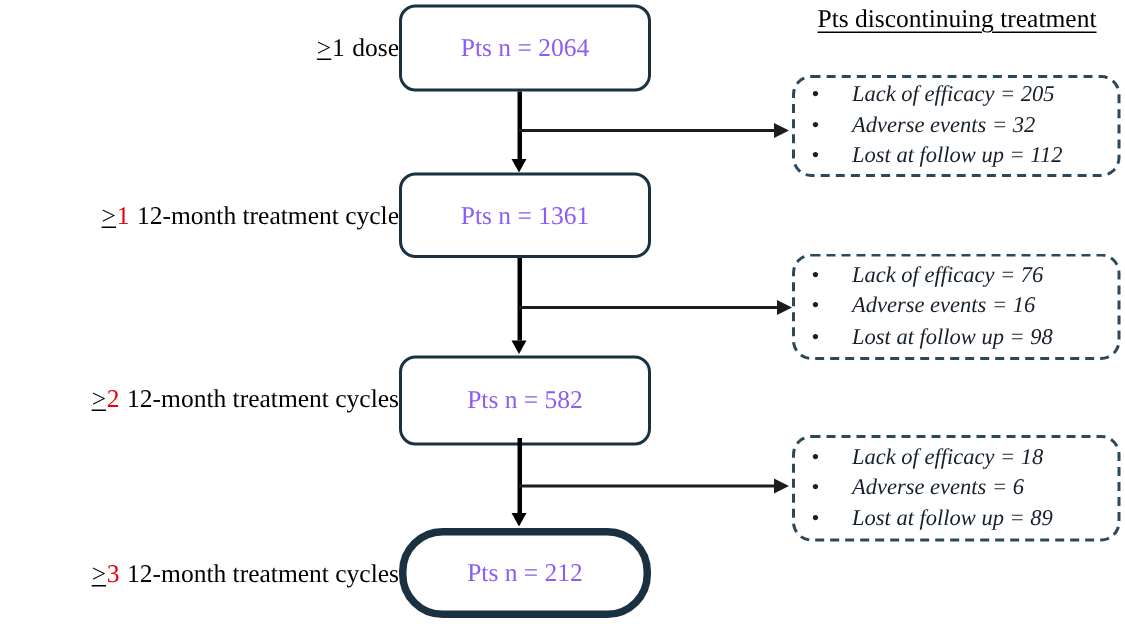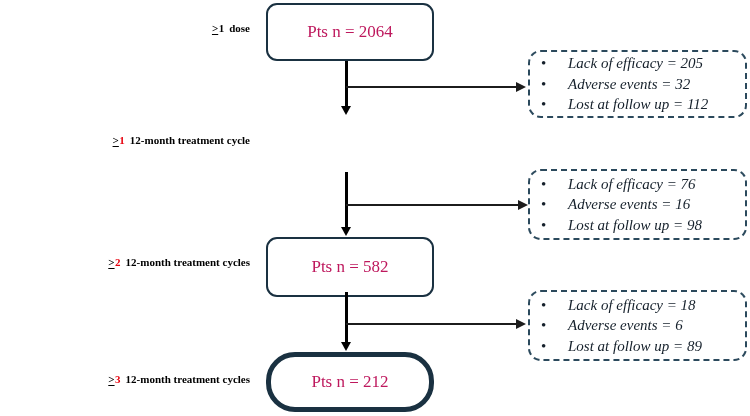--- a/index.html
+++ b/index.html
@@ -3,34 +3,34 @@
 <meta charset="utf-8">
 <style>
   html,body { margin:0; padding:0; background:#fff; }
   .canvas {
     position:relative; width:750px; height:416px; background:#ffffff;
     font-family:"Liberation Serif", serif; overflow:hidden;
   }
 
   
   .stage-label {
-    position:absolute; left:0; width:250px; text-align:right;
-    font-weight:bold; font-size:11px; color:#000; white-space:nowrap;
+    position:absolute; left:16px; width:250px; text-align:right;
+    font-weight:normal; font-size:17px; color:#000; white-space:nowrap;
   }
   .sym { text-decoration:underline; text-underline-offset:2px; }
   .num { margin-left:0.5px; }
   .num-red { color:#e8000d; }
   .rest { margin-left:5px; }
 
   
   .flow-box {
     position:absolute; left:266px; width:168px; box-sizing:border-box;
     border:2.5px solid #1a3141; border-radius:11px; background:#fff;
     display:flex; align-items:center; justify-content:center;
-    font-size:17px; color:#be185d;
+    font-size:17px; color:#8b5cf6;
   }
   .flow-box.thick { border-width:5px; border-radius:13px; }
 
   
   .arrow-v { position:absolute; left:345px; width:2.5px; background:#000; }
   .head-down {
     position:absolute; left:340.5px; width:0; height:0;
     border-left:5.5px solid transparent; border-right:5.5px solid transparent;
     border-top:9px solid #000;
   }
@@ -58,20 +58,21 @@
     font-style:italic; font-size:15px; line-height:20.5px; color:#15202b;
     white-space:nowrap;
   }
   .bullet { flex:none; width:27px; font-style:normal; color:#15202b; }
 </style>
 </head>
 <body>
 
 <div class="canvas">
 
+  <div class="discontinue-title" style="top:3px;">Pts discontinuing treatment</div>
 
   <div class="stage-label" style="top:22px;">
     <span class="sym">&gt;</span><span class="num">1</span><span class="rest">dose</span>
   </div>
   <div class="flow-box" style="top:3px; height:58px;">
     <span>Pts n = 2064</span>
   </div>
 
   <div class="arrow-v" style="top:61px; height:45px;"></div>
   <div class="head-down" style="top:106px;"></div>
@@ -88,20 +89,23 @@
         <span>Adverse events = 32</span>
       </div>
     <div class="dropout-item">
         <span class="bullet">•</span>
         <span>Lost at follow up = 112</span>
       </div>
   </div>
 
   <div class="stage-label" style="top:134px;">
     <span class="sym">&gt;</span><span class="num num-red">1</span><span class="rest">12-month treatment cycle</span>
+  </div>
+  <div class="flow-box" style="top:115px; height:57px;">
+    <span>Pts n = 1361</span>
   </div>
 
   <div class="arrow-v" style="top:172px; height:55px;"></div>
   <div class="head-down" style="top:227px;"></div>
   <div class="branch" style="top:204px; width:173px;"></div>
   <div class="head-right" style="top:199.5px; left:518px;"></div>
 
   <div class="dropout-box" style="top:169px; height:71px;">
     <div class="dropout-item">
         <span class="bullet">•</span>

